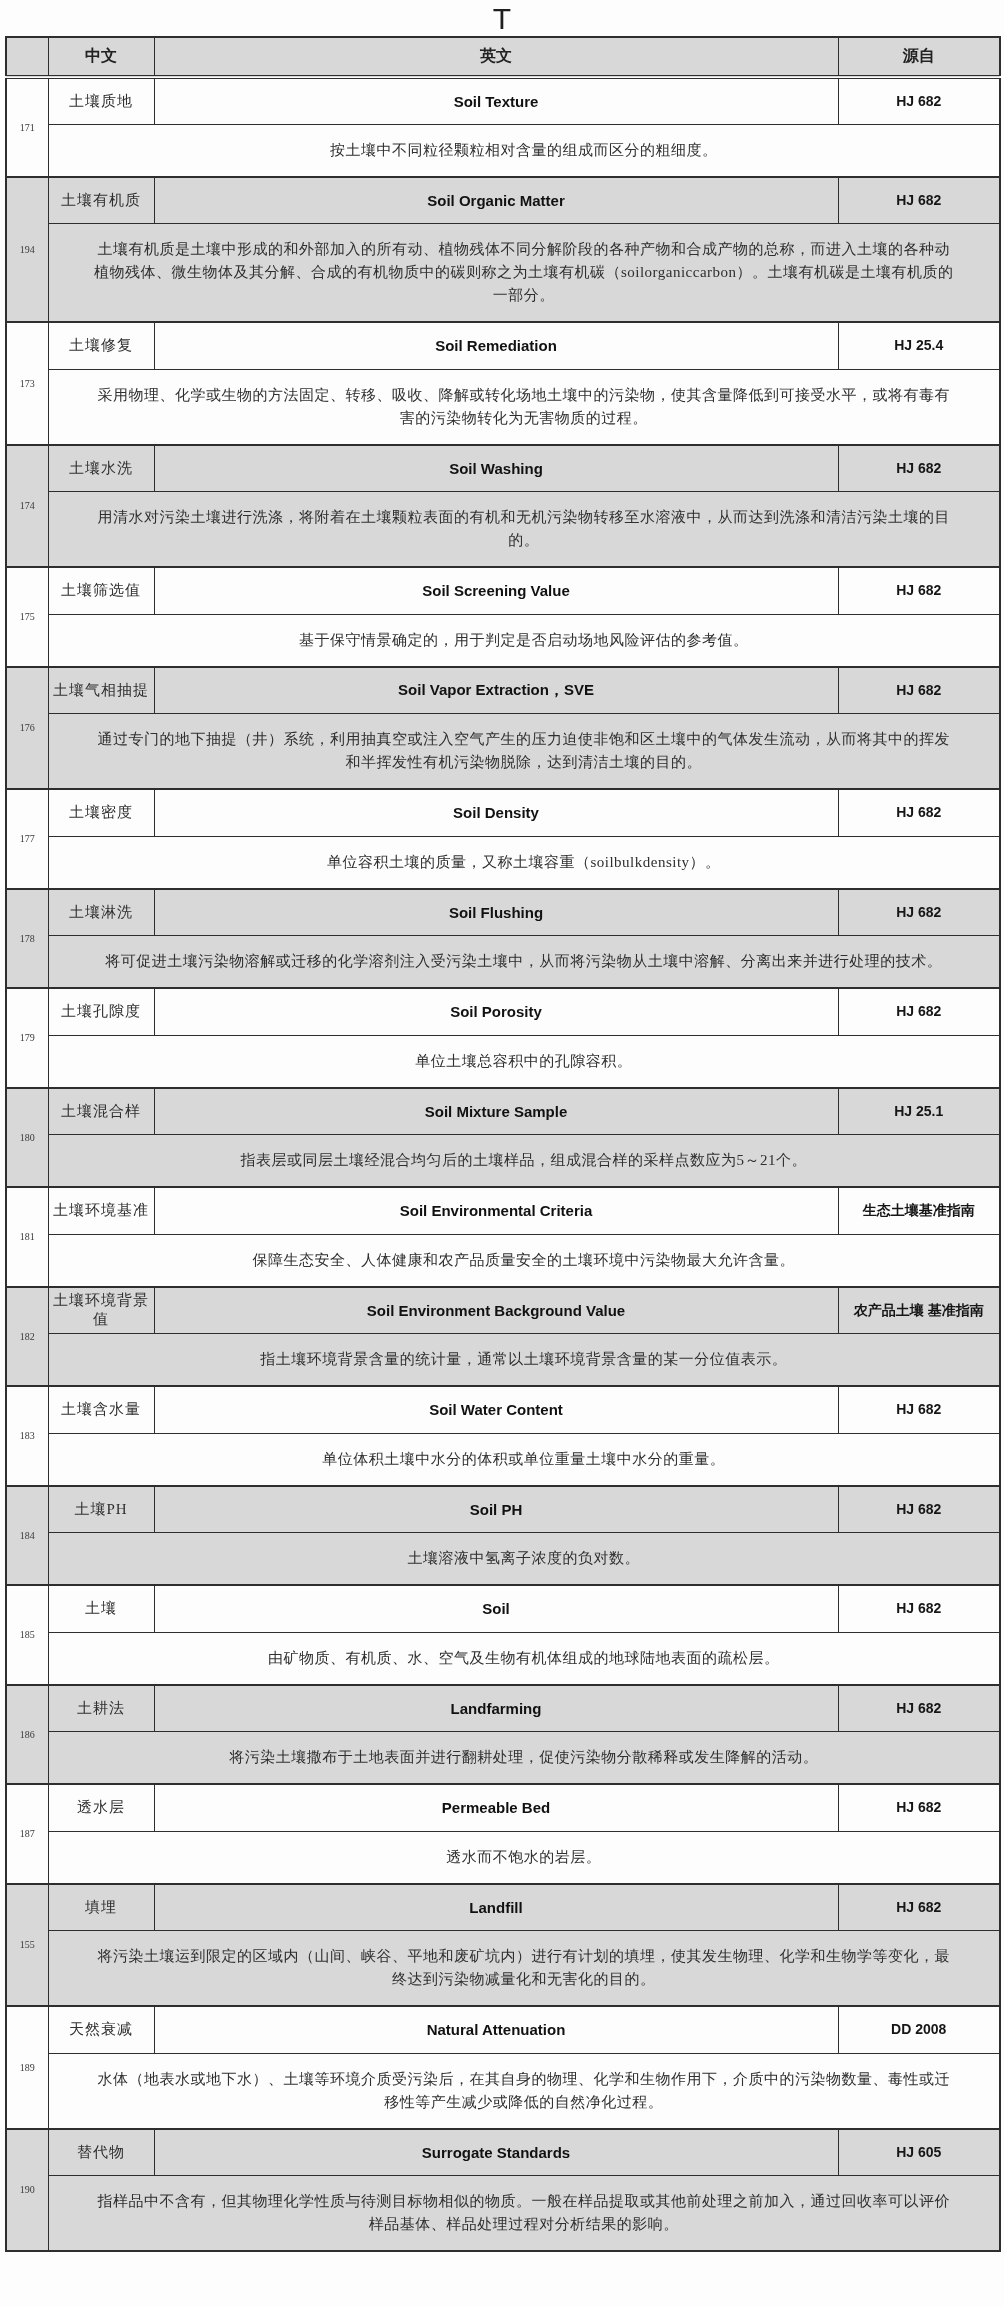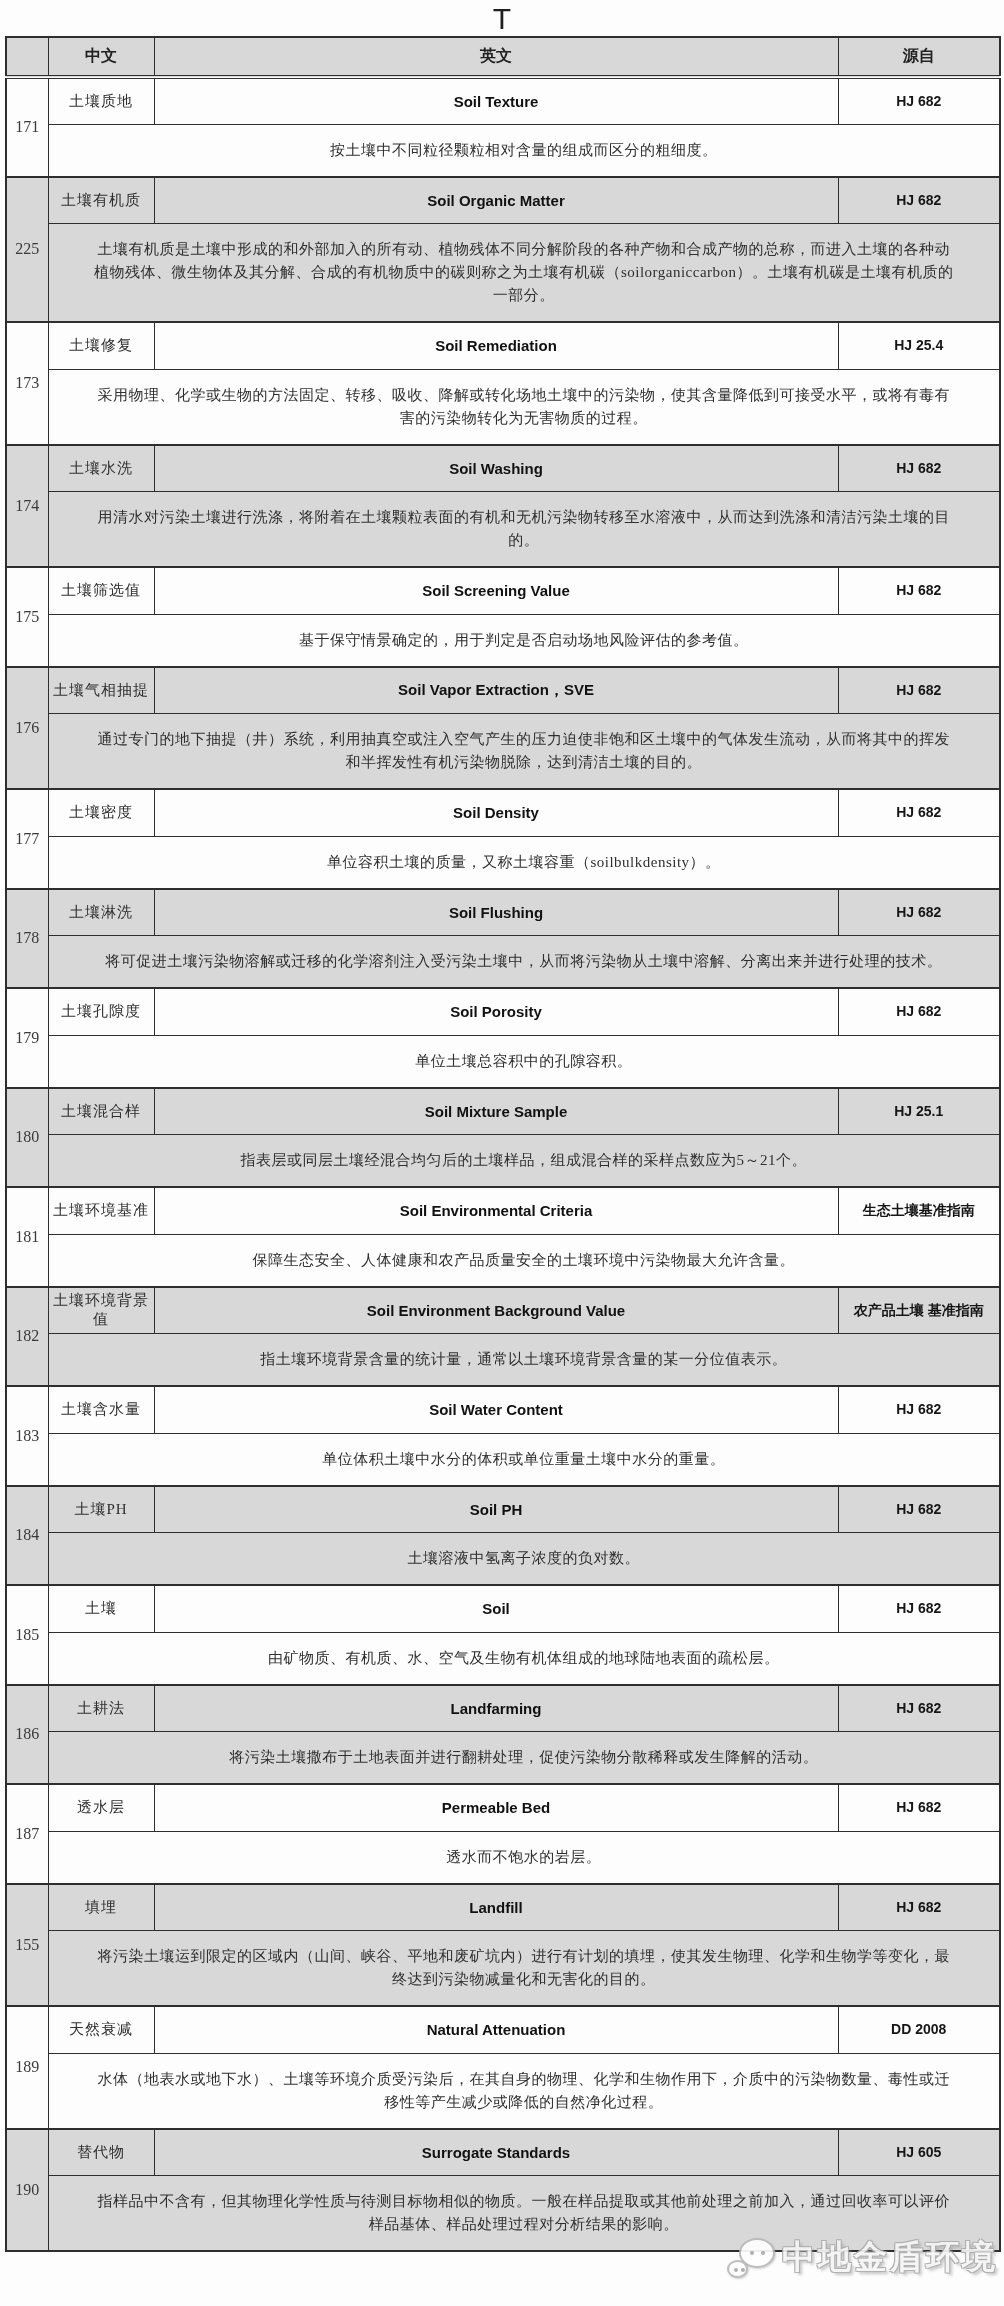--- a/index.html
+++ b/index.html
@@ -53,21 +53,21 @@
     text-align:center;
   }
   td{
     border:1px solid var(--border);
     text-align:center;
     vertical-align:middle;
   }
   tr.term-row{height:47px;}
   tr.term-row td{border-top:2px solid var(--border);}
   td.cell-num{
-    font-size:16px;
+    font-size:10px;
     color:#3a3a3a;
     font-family:"Liberation Serif","DejaVu Serif",serif;
   }
   td.cell-cn{
     font-size:15px;
     color:var(--text);
     letter-spacing:1px;
   }
   td.cell-en{
     font-family:Liberation Sans, sans-serif;
@@ -163,21 +163,21 @@
     <td class="cell-num" rowspan="2">171</td>
     <td class="cell-cn">土壤质地</td>
     <td class="cell-en">Soil Texture</td>
     <td class="cell-src">HJ 682</td>
   </tr>
   <tr class="def-row">
     <td class="cell-def" colspan="3">按土壤中不同粒径颗粒相对含量的组成而区分的粗细度。</td>
   </tr>
 
   <tr class="term-row">
-    <td class="cell-num shaded" rowspan="2">225</td>
+    <td class="cell-num shaded" rowspan="2">194</td>
     <td class="cell-cn shaded">土壤有机质</td>
     <td class="cell-en shaded">Soil Organic Matter</td>
     <td class="cell-src shaded">HJ 682</td>
   </tr>
   <tr class="def-row">
     <td class="cell-def shaded" colspan="3">土壤有机质是土壤中形成的和外部加入的所有动、植物残体不同分解阶段的各种产物和合成产物的总称，而进入土壤的各种动植物残体、微生物体及其分解、合成的有机物质中的碳则称之为土壤有机碳（soilorganiccarbon）。土壤有机碳是土壤有机质的一部分。</td>
   </tr>
 
   <tr class="term-row">
     <td class="cell-num" rowspan="2">173</td>
@@ -354,27 +354,14 @@
     <td class="cell-cn shaded">替代物</td>
     <td class="cell-en shaded">Surrogate Standards</td>
     <td class="cell-src shaded">HJ 605</td>
   </tr>
   <tr class="def-row">
     <td class="cell-def shaded" colspan="3">指样品中不含有，但其物理化学性质与待测目标物相似的物质。一般在样品提取或其他前处理之前加入，通过回收率可以评价样品基体、样品处理过程对分析结果的影响。</td>
   </tr>
 </tbody>
   </table>
 
-  <div class="watermark">
-    <span class="wm-icon">
-      <span class="wm-bubble big">
-        <span class="wm-eye e1"></span>
-          <span class="wm-eye e2"></span>
-      </span>
-      <span class="wm-bubble small">
-        <span class="wm-eye e3"></span>
-          <span class="wm-eye e4"></span>
-      </span>
-    </span>
-    <span class="wm-text">中地金盾环境</span>
-  </div>
 
 </div>
 
 </body></html>

